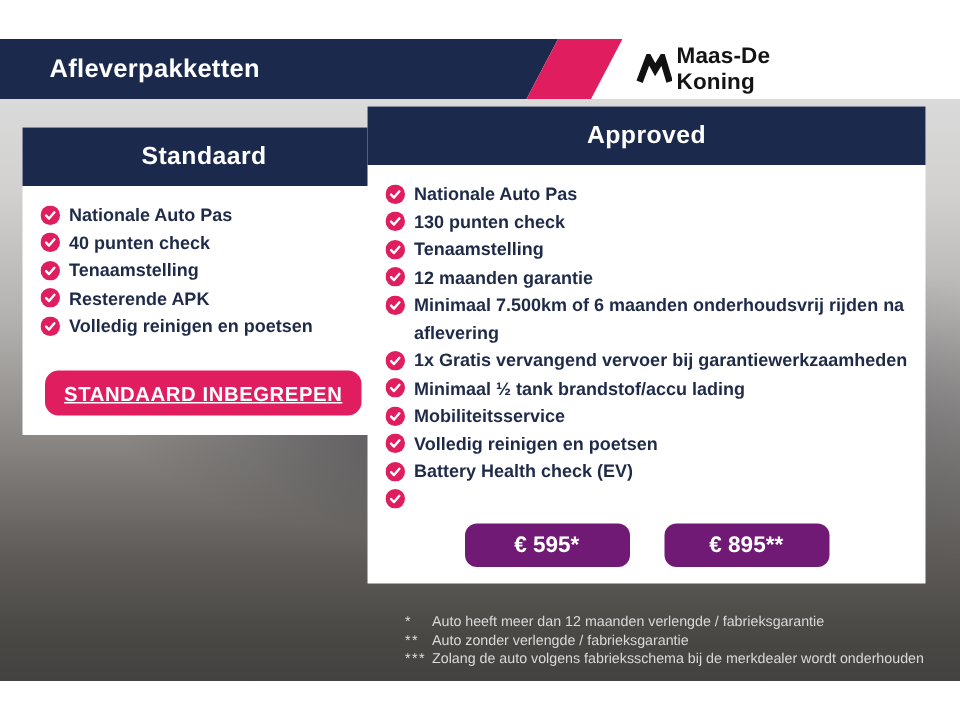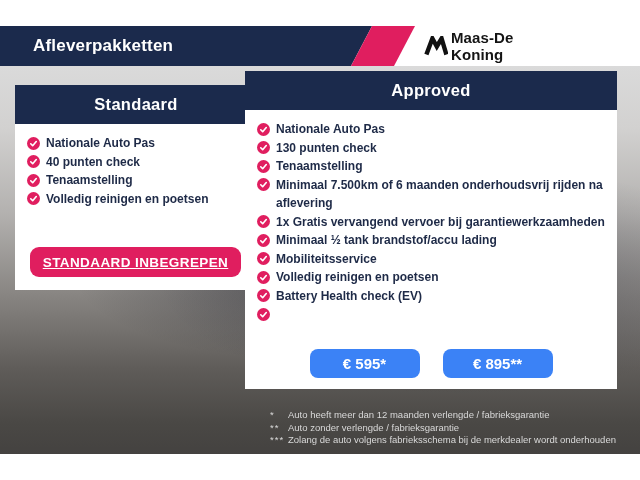--- a/index.html
+++ b/index.html
@@ -35,21 +35,21 @@
   .items{list-style:none;margin:0;padding:10px 8px 0 12px;}
   .item{display:flex;align-items:flex-start;gap:6px;
     color:#1e2a47;font-weight:bold;font-size:12px;line-height:18.5px;}
   .check{flex:0 0 13px;width:13px;height:13px;margin-top:2.8px;}
   .check svg{display:block;width:13px;height:13px;}
   .badge{position:absolute;left:15px;right:16px;bottom:13px;height:30px;
     background:#e01e5f;border-radius:9px;color:#ffffff;font-weight:bold;font-size:13.5px;
     letter-spacing:.4px;display:flex;align-items:center;justify-content:center;border:none;
     font-family:inherit;cursor:pointer;text-decoration:underline;}
   .prices{position:absolute;left:0;right:0;bottom:11px;display:flex;justify-content:center;gap:23px;}
-  .price-btn{min-width:110px;height:29px;padding:0 14px;background:#3b82f6;border:none;border-radius:8px;
+  .price-btn{min-width:110px;height:29px;padding:0 14px;background:#701a75;border:none;border-radius:8px;
     color:#ffffff;font-weight:bold;font-size:15px;display:flex;align-items:center;justify-content:center;
     font-family:inherit;cursor:pointer;}
   
   .footnotes{position:absolute;left:270px;top:409px;color:#d9d9d9;font-size:9.5px;line-height:12.5px;}
   .fn-row{display:flex;}
   .fn-marker{width:18px;flex:0 0 18px;letter-spacing:1px;}
 </style>
 </head>
 <body>
 
@@ -99,20 +99,29 @@
         </span>
       <span>Tenaamstelling</span>
     </li>
     <li class="item">
       <span class="check">
           <svg viewBox="0 0 16 16">
             <circle cx="8" cy="8" r="8" fill="#e01e5f"></circle>
             <path d="M4.6 8.3 L7 10.7 L11.4 5.6" stroke="#fff" stroke-width="2" fill="none" stroke-linecap="round" stroke-linejoin="round"></path>
           </svg>
         </span>
+      <span>Resterende APK</span>
+    </li>
+    <li class="item">
+      <span class="check">
+          <svg viewBox="0 0 16 16">
+            <circle cx="8" cy="8" r="8" fill="#e01e5f"></circle>
+            <path d="M4.6 8.3 L7 10.7 L11.4 5.6" stroke="#fff" stroke-width="2" fill="none" stroke-linecap="round" stroke-linejoin="round"></path>
+          </svg>
+        </span>
       <span>Volledig reinigen en poetsen</span>
     </li>
   </ul>
   <button class="badge">STANDAARD INBEGREPEN</button>
 </div>
 
 <div class="card card-approved">
   <div class="card-header">Approved</div>
   <ul class="items">
     <li class="item">
@@ -134,20 +143,29 @@
       <span>130 punten check</span>
     </li>
     <li class="item">
       <span class="check">
           <svg viewBox="0 0 16 16">
             <circle cx="8" cy="8" r="8" fill="#e01e5f"></circle>
             <path d="M4.6 8.3 L7 10.7 L11.4 5.6" stroke="#fff" stroke-width="2" fill="none" stroke-linecap="round" stroke-linejoin="round"></path>
           </svg>
         </span>
       <span>Tenaamstelling</span>
+    </li>
+    <li class="item">
+      <span class="check">
+          <svg viewBox="0 0 16 16">
+            <circle cx="8" cy="8" r="8" fill="#e01e5f"></circle>
+            <path d="M4.6 8.3 L7 10.7 L11.4 5.6" stroke="#fff" stroke-width="2" fill="none" stroke-linecap="round" stroke-linejoin="round"></path>
+          </svg>
+        </span>
+      <span>12 maanden garantie</span>
     </li>
     <li class="item">
       <span class="check">
           <svg viewBox="0 0 16 16">
             <circle cx="8" cy="8" r="8" fill="#e01e5f"></circle>
             <path d="M4.6 8.3 L7 10.7 L11.4 5.6" stroke="#fff" stroke-width="2" fill="none" stroke-linecap="round" stroke-linejoin="round"></path>
           </svg>
         </span>
       <span>Minimaal 7.500km of 6 maanden onderhoudsvrij rijden na aflevering</span>
     </li>

